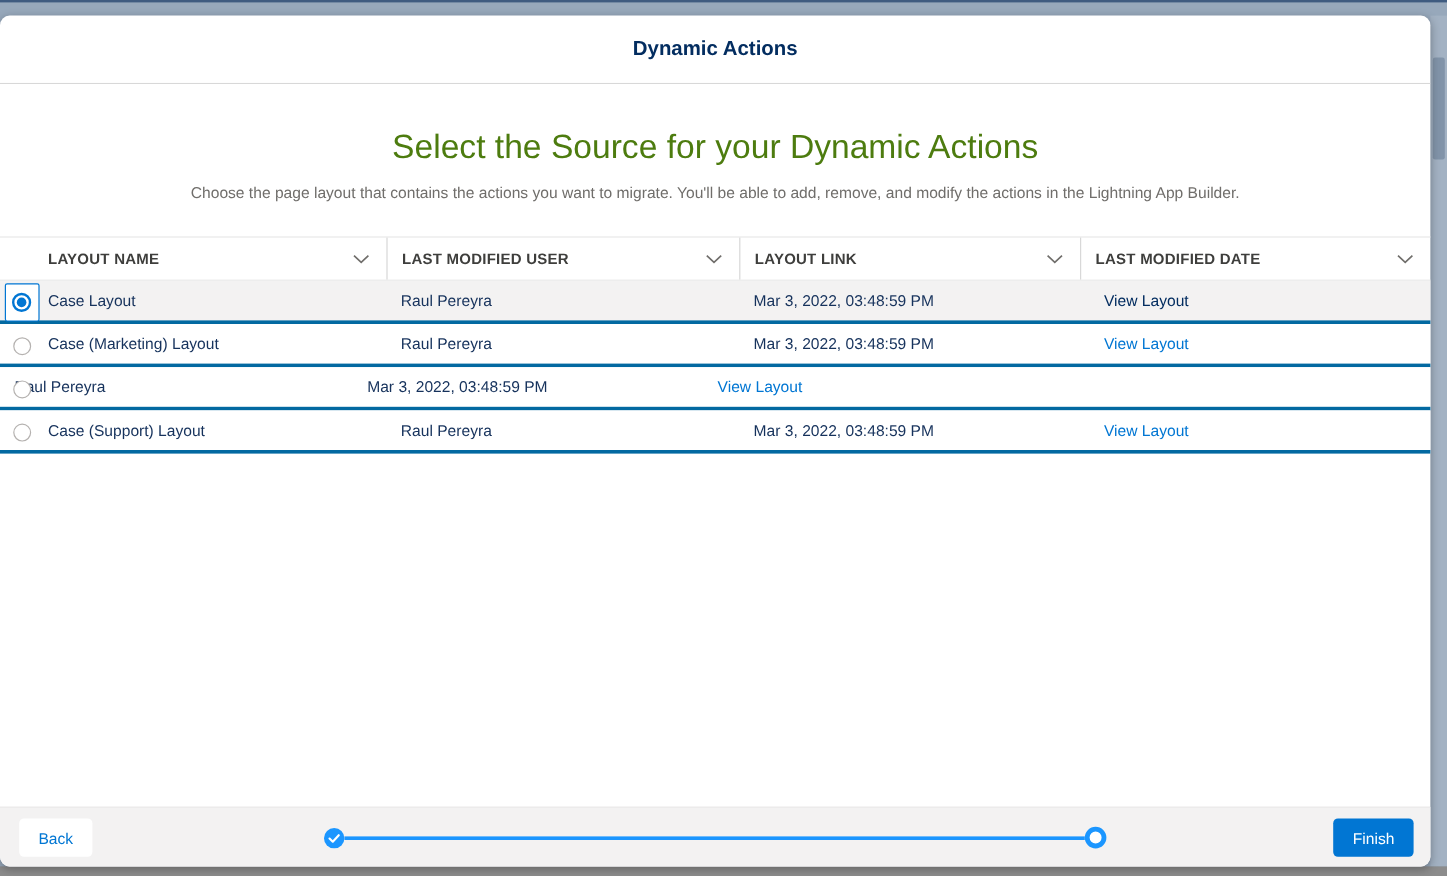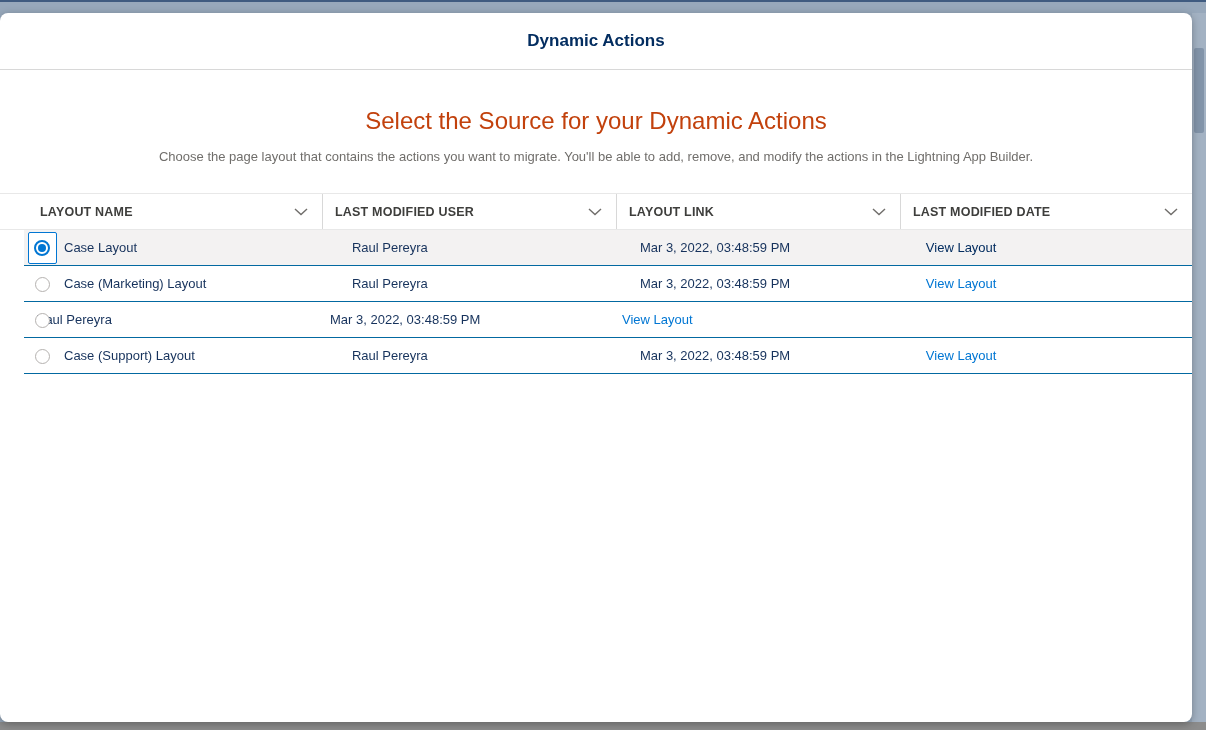--- a/index.html
+++ b/index.html
@@ -22,21 +22,21 @@
     box-shadow:0 2px 8px rgba(0,0,0,.3);
   }
   .modal-header {
     height:57px; border-bottom:1px solid #d8d8d8;
     display:flex; align-items:center; justify-content:center;
     border-radius:8px 8px 0 0;
   }
   .modal-title { font-size:17px; font-weight:700; color:#032d60; }
 
   .intro { text-align:center; }
-  .intro-heading { margin-top:37px; font-size:24px; font-weight:500; color:#c2410c; }
+  .intro-heading { margin-top:37px; font-size:28px; font-weight:500; color:#4d7c0f; }
   .intro-desc { margin-top:14px; font-size:13px; color:#706e6b; }
 
   .layout-table { margin-top:29px; width:1192px; font-size:13px; }
   .thead {
     display:flex; height:37px; align-items:stretch;
     border-top:1px solid #e8e8e8; border-bottom:1px solid #e8e8e8;text-align:right;
   }
   .th {
     display:flex; align-items:center; justify-content:space-between;
     padding:0 14px 0 12px; font-weight:700; font-size:12.5px;
@@ -44,23 +44,22 @@
   }
   .th + .th { border-left:1px solid #d8d8d8; }
   .c1 { width:322px; }
   .c2 { width:294px; }
   .c3 { width:292px; }
   .c4 { width:284px; }
   .th.c1 { padding-left:40px; }
 
   .row {
     display:flex; height:36px; align-items:center;
-    border-bottom:1px solid #0369a1; position:relative; cursor:pointer;
+    border-bottom:3px solid #0369a1; position:relative; cursor:pointer;
     background:#fff;
-    margin-left:24px;
   }
   .row.selected { background:#f3f2f2; }
   .cell { padding-left:12px; color:#16325c; white-space:nowrap; overflow:hidden; }
   .cell.c1 { padding-left:40px; }
   .link { color:#0176d3; text-decoration:none; cursor:pointer; }
   .row.selected .link { color:#032d60; }
 
   .radio-wrap {
     position:absolute; left:0; top:0; width:36px; height:36px;
     display:flex; align-items:center; justify-content:center;
@@ -192,14 +191,30 @@
       <div class="radio-wrap">
         <span class="radio"></span>
       </div>
       <div class="cell c1">Case (Support) Layout</div>
       <div class="cell c2">Raul Pereyra</div>
       <div class="cell c3">Mar 3, 2022, 03:48:59 PM</div>
       <div class="cell c4"><a class="link">View Layout</a></div>
     </div>
   </div>
 
+  <div class="modal-footer">
+    <button class="btn btn-back">Back</button>
+
+    <div class="progress">
+      <span class="step-done">
+        <svg width="17" height="17" viewBox="0 0 17 17">
+          <circle cx="8.5" cy="8.5" r="8.5" fill="#1b96ff"></circle>
+          <path d="M4.6 8.8l2.7 2.6 5-5.4" fill="none" stroke="#ffffff" stroke-width="1.8" stroke-linecap="round" stroke-linejoin="round"></path>
+        </svg>
+      </span>
+      <span class="progress-line"></span>
+      <span class="step-current"></span>
+    </div>
+
+    <button class="btn btn-finish">Finish</button>
+  </div>
 
 </div>
 
 </body></html>

